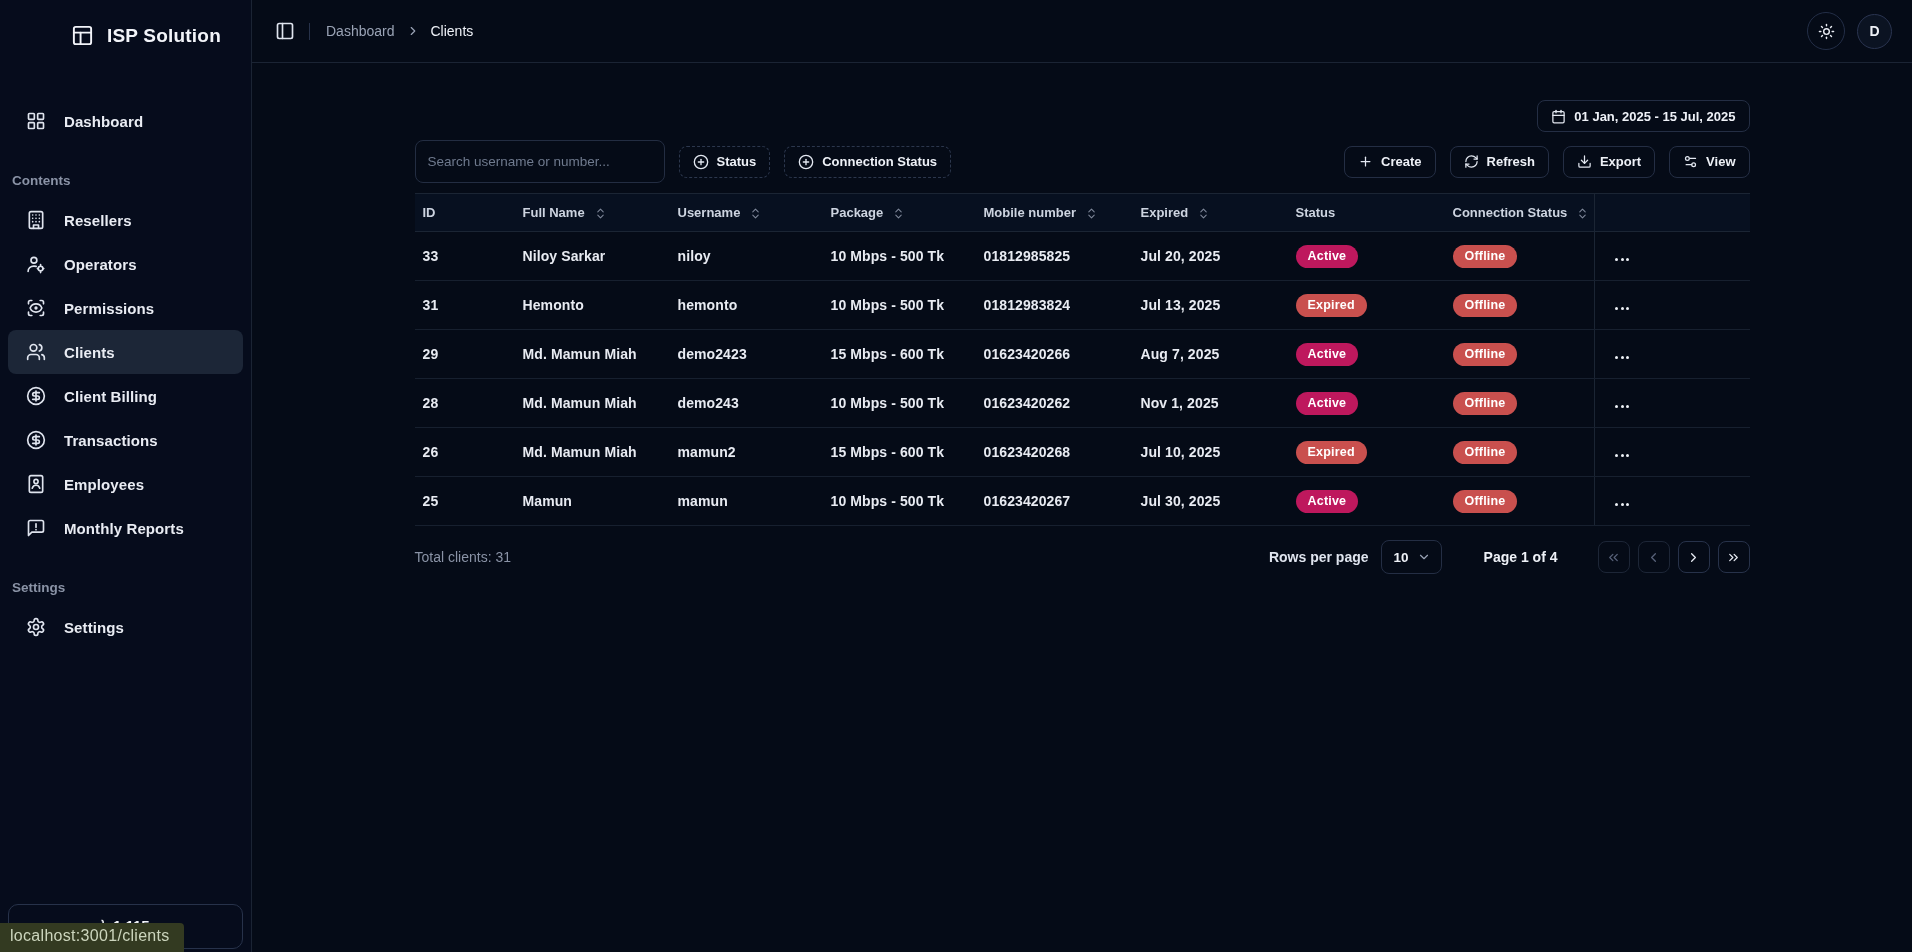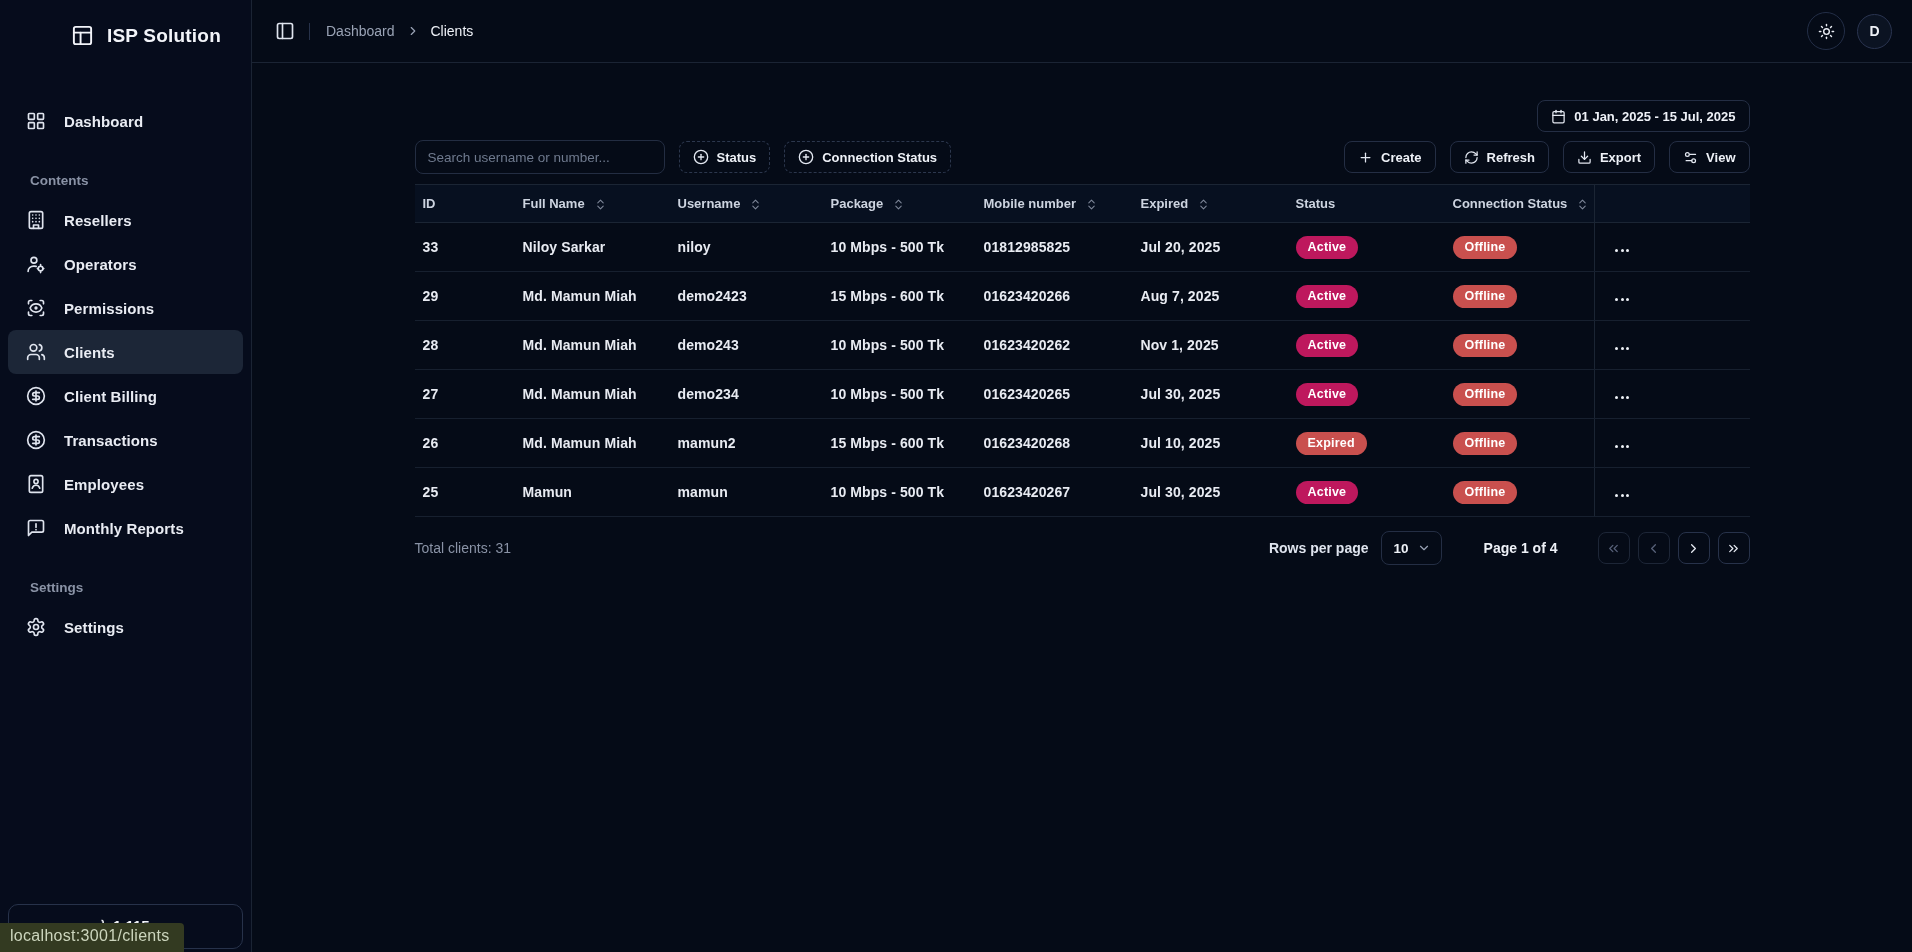--- a/index.html
+++ b/index.html
@@ -19,21 +19,21 @@
   .logo { display:flex; align-items:center; gap:13px; padding-left:71px; color:#f2f4f9; }
   .logo .ttl { font-size:19px; font-weight:700; letter-spacing:.2px; }
   .nav { margin-top:52px; }
   .nav-item {
     display:flex; align-items:center; gap:18px; height:44px; margin:0 8px;
     padding-left:18px; border-radius:8px; color:#e9ecf3; font-size:15px; font-weight:600;
     cursor:pointer; letter-spacing:.1px;
   }
   .nav-item .nico { color:#dfe4ee; }
   .nav-item.active { background:#1c2637; }
-  .section-title { color:#8a93a6; font-size:13.5px; font-weight:600; padding-left:30px; margin:30px 0 10px; }
+  .section-title { color:#8a93a6; font-size:13.5px; font-weight:600; padding-left:12px; margin:30px 0 10px; }
   .balance {
     position:absolute; left:8px; right:8px; bottom:3px; height:45px;
     border:1px solid #27324a; border-radius:10px;
     display:flex; align-items:center; justify-content:center;
     font-size:15px; font-weight:700; color:#f2f4f9;
   }
 
   
   .main { flex:1; display:flex; flex-direction:column; background:#050b17; }
   .topbar {
@@ -61,21 +61,21 @@
   .date-row { display:flex; justify-content:flex-end; margin-top:37px; }
   .btn {
     display:inline-flex; align-items:center; gap:8px; height:32px; padding:0 13px;
     background:transparent; border:1px solid #242e44; border-radius:8px;
     color:#eef1f7; font-size:13px; font-weight:600; font-family:inherit; cursor:pointer; white-space:nowrap;
   }
   .btn .bic { color:#e3e8f1; }
 
   .toolbar { display:flex; align-items:center; margin-top:8px; gap:14px; }
   .search {
-    width:250px; height:34px; background:transparent; border:1px solid #232d42; border-radius:8px;
+    width:250px; height:43px; background:transparent; border:1px solid #232d42; border-radius:8px;
     color:#eef1f7; font-size:13.5px; font-family:inherit; padding:0 12px; outline:none;
   }
   .search::placeholder { color:#6f7a8e; }
   .btn.dashed { border-style:dashed; border-color:#2c374d; height:32px; }
   .toolbar .grow { flex:1; }
 
   
   .tbl-wrap { margin-top:10px; }
   table.tbl { width:1335px; border-collapse:collapse; table-layout:fixed; }
   .tbl th {
@@ -435,20 +435,37 @@
         <td>
           <span class="dots">
                   <i></i>
                   <i></i>
                   <i></i>
                 </span>
         </td>
       </tr>
 
 
+      <tr>
+        <td>31</td>
+        <td>Hemonto</td>
+        <td>hemonto</td>
+        <td>10 Mbps - 500 Tk</td>
+        <td>01812983824</td>
+        <td>Jul 13, 2025</td>
+        <td><span class="badge badge-red">Expired</span></td>
+        <td><span class="badge badge-red">Offline</span></td>
+        <td>
+          <span class="dots">
+                  <i></i>
+                  <i></i>
+                  <i></i>
+                </span>
+        </td>
+      </tr>
 
 
       <tr>
         <td>29</td>
         <td>Md. Mamun Miah</td>
         <td>demo2423</td>
         <td>15 Mbps - 600 Tk</td>
         <td>01623420266</td>
         <td>Aug 7, 2025</td>
         <td><span class="badge badge-green">Active</span></td>
@@ -473,37 +490,20 @@
         <td><span class="badge badge-red">Offline</span></td>
         <td>
           <span class="dots">
                   <i></i>
                   <i></i>
                   <i></i>
                 </span>
         </td>
       </tr>
 
-      <tr>
-        <td>27</td>
-        <td>Md. Mamun Miah</td>
-        <td>demo234</td>
-        <td>10 Mbps - 500 Tk</td>
-        <td>01623420265</td>
-        <td>Jul 30, 2025</td>
-        <td><span class="badge badge-green">Active</span></td>
-        <td><span class="badge badge-red">Offline</span></td>
-        <td>
-          <span class="dots">
-                  <i></i>
-                  <i></i>
-                  <i></i>
-                </span>
-        </td>
-      </tr>
 
       <tr>
         <td>26</td>
         <td>Md. Mamun Miah</td>
         <td>mamun2</td>
         <td>15 Mbps - 600 Tk</td>
         <td>01623420268</td>
         <td>Jul 10, 2025</td>
         <td><span class="badge badge-red">Expired</span></td>
         <td><span class="badge badge-red">Offline</span></td>

